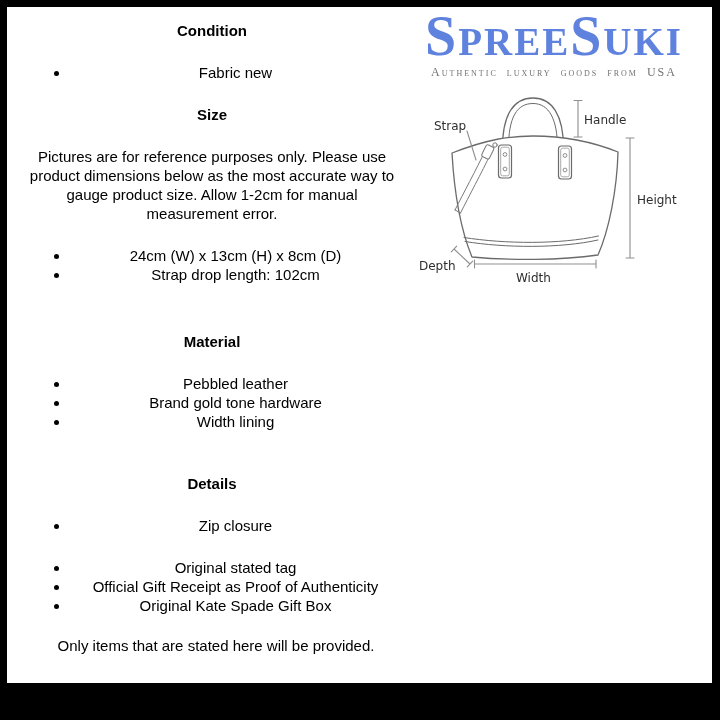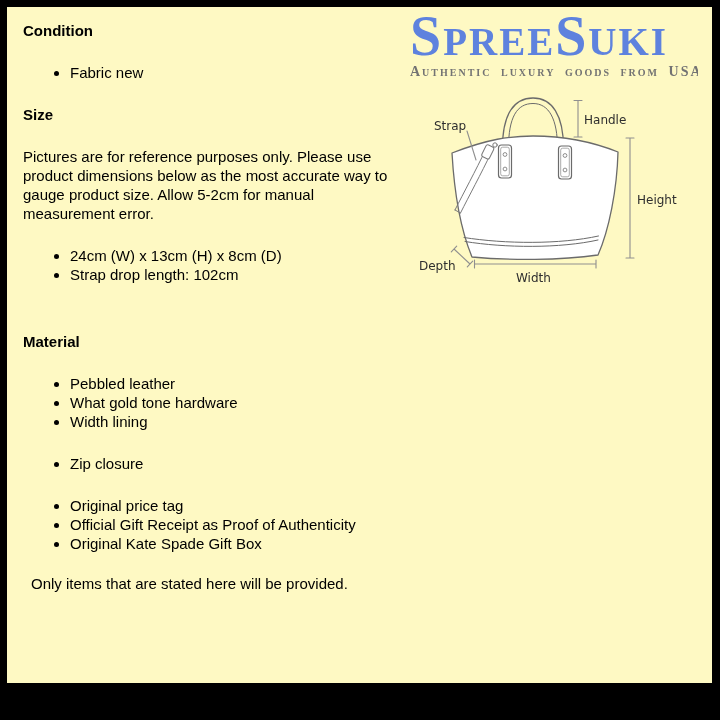--- a/index.html
+++ b/index.html
@@ -7,22 +7,23 @@
   body {
     background: #000000;
     position: relative;
     font-family: "Liberation Sans", "DejaVu Sans", sans-serif;
     overflow: hidden;
   }
   .frame {
     position: absolute;
     left: 7px; top: 7px;
     width: 705px; height: 676px;
-    background: #fef9c3;
+    background: #ffffff;
     overflow: hidden;
+    text-align: center;
   }
   
   .left-col {
     position: absolute;
     left: 16px; top: 14px;
     width: 378px;
     color: #000;
     font-size: 15px;
     line-height: 19px;
   }
@@ -56,22 +57,22 @@
     font-variant: small-caps;
     font-weight: bold;
     font-size: 56px;
     line-height: 52px;
     letter-spacing: 2px;
     color: #5e82de;
   }
   .tagline {
     font-family: "Liberation Serif", "DejaVu Serif", serif;
     font-variant: small-caps;
-    font-weight: bold;
-    font-size: 14px;
+    font-weight: normal;
+    font-size: 12px;
     line-height: 16px;
     letter-spacing: 2px;
     word-spacing: 4px;
     color: #737373;
     margin-top: 2px;
   }
   
   .diagram {
     position: absolute;
     left: 403px; top: 83px;
@@ -92,45 +93,46 @@
 
     <div class="section">
       <h3>Condition</h3>
       <ul>
         <li>Fabric new</li>
       </ul>
     </div>
 
     <div class="section">
       <h3>Size</h3>
-      <p>Pictures are for reference purposes only. Please use product dimensions below as the most accurate way to gauge product size. Allow 5-2cm for manual measurement error.</p>
+      <p>Pictures are for reference purposes only. Please use product dimensions below as the most accurate way to gauge product size. Allow 1-2cm for manual measurement error.</p>
       <ul>
         <li>24cm (W) x 13cm (H) x 8cm (D)</li>
         <li>Strap drop length: 102cm</li>
       </ul>
     </div>
 
     <div class="section gap-md">
       <h3>Material</h3>
       <ul>
         <li>Pebbled leather</li>
-        <li>What gold tone hardware</li>
+        <li>Brand gold tone hardware</li>
         <li>Width lining</li>
       </ul>
     </div>
 
     <div class="section gap-lg">
+      <h3>Details</h3>
       <ul>
         <li>Zip closure</li>
       </ul>
     </div>
 
     <div class="section">
       <ul>
-        <li>Original price tag</li>
+        <li>Original stated tag</li>
         <li>Official Gift Receipt as Proof of Authenticity</li>
         <li>Original Kate Spade Gift Box</li>
       </ul>
     </div>
 
     <p class="footer-note">Only items that are stated here will be provided.</p>
   </div>
 
   <div class="brand">
     <div class="logo">SpreeSuki</div>

